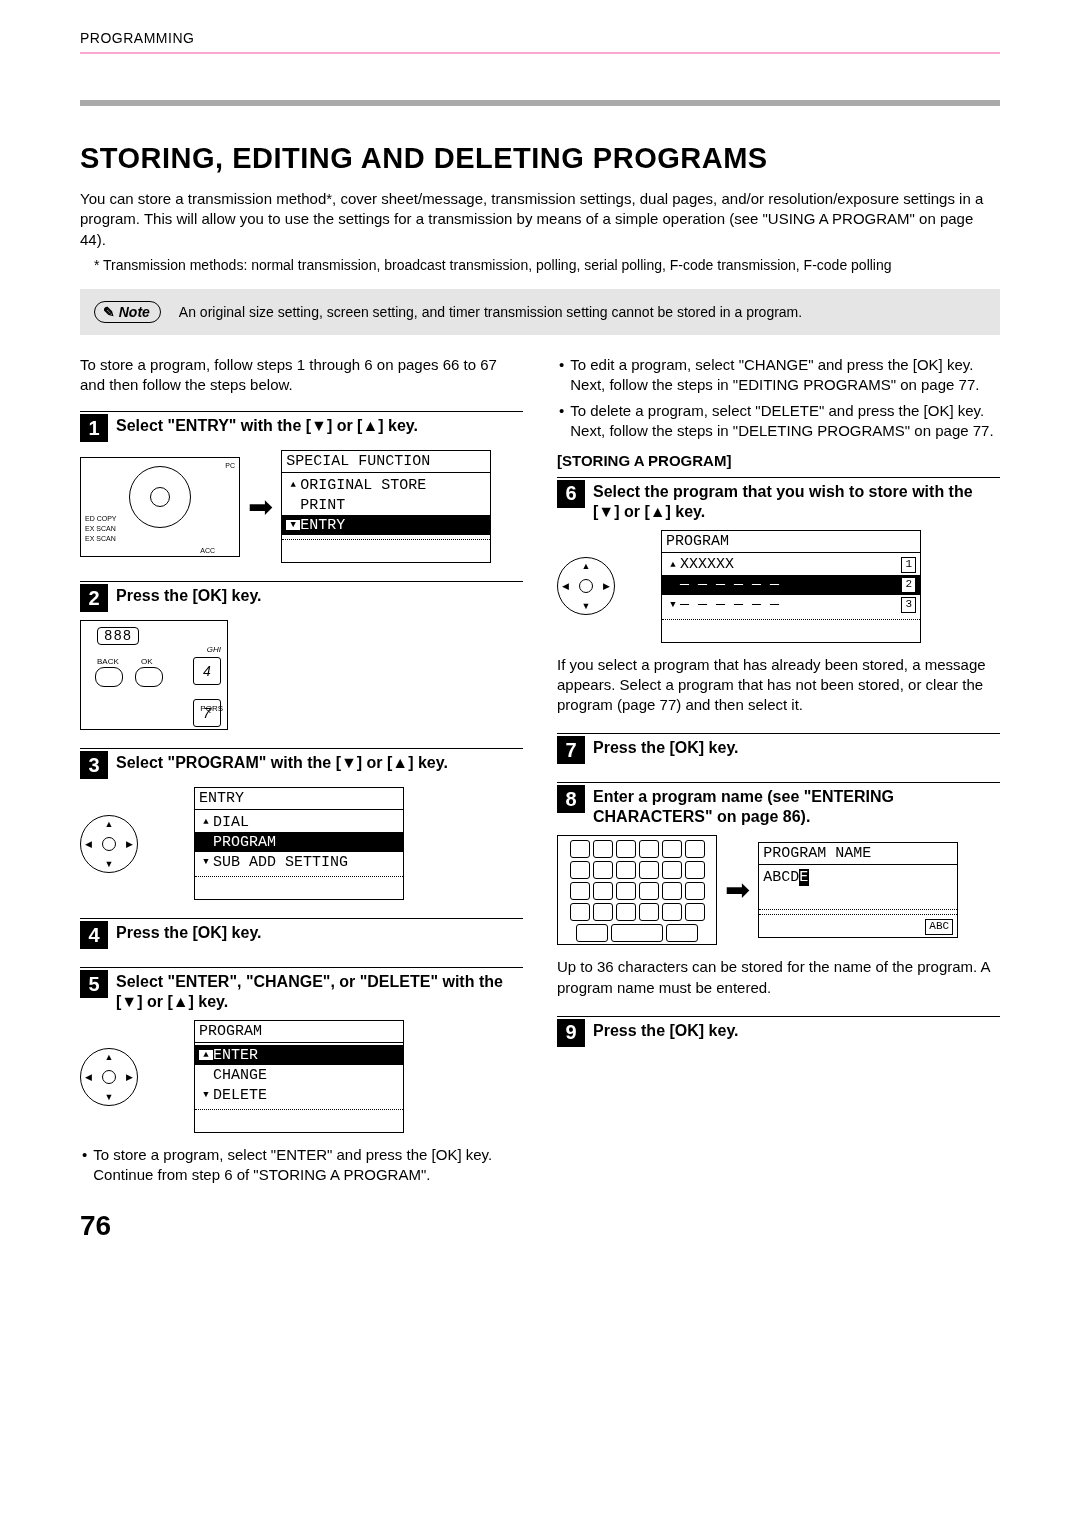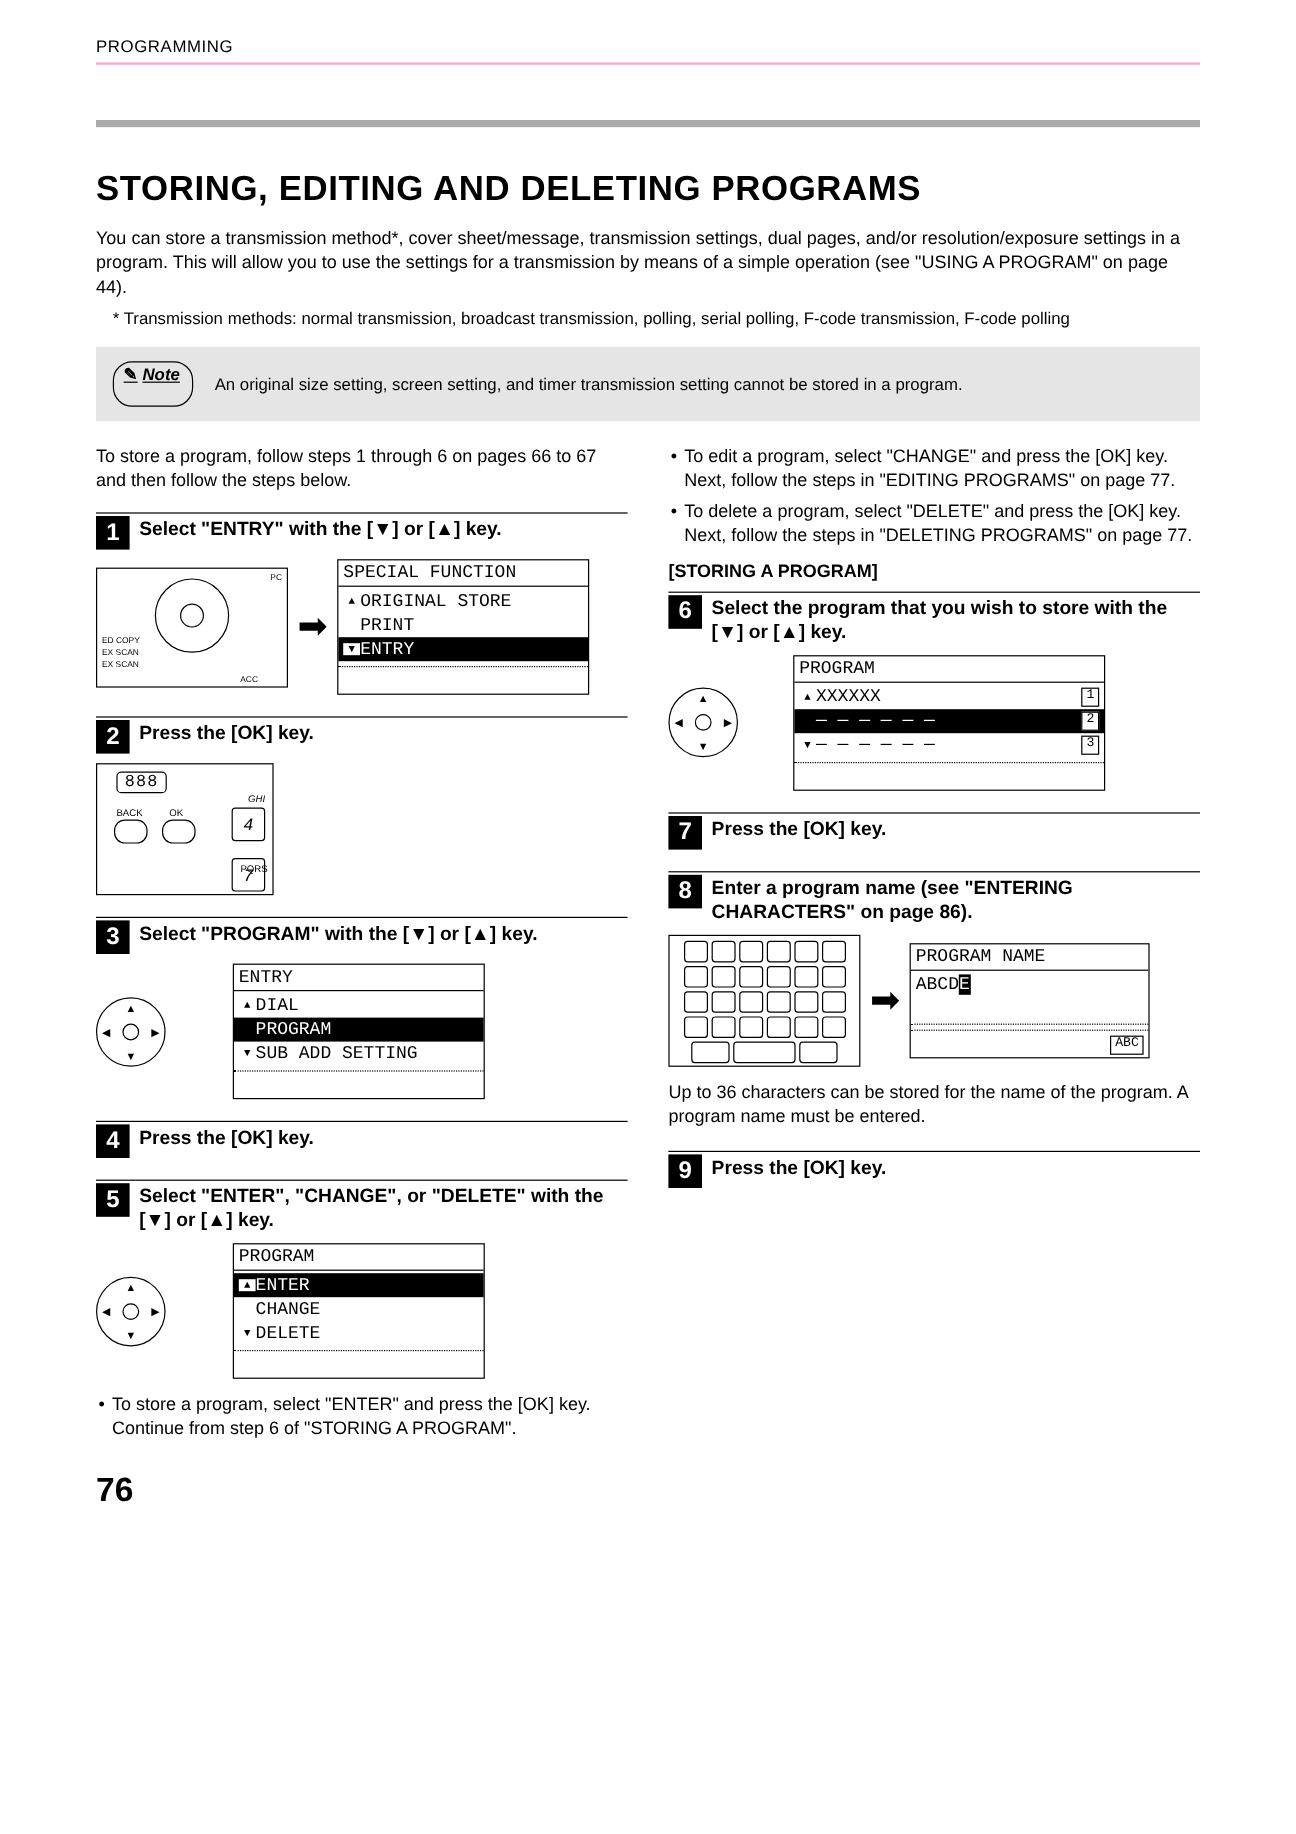--- a/index.html
+++ b/index.html
@@ -47,29 +47,28 @@
   .note-block {
     background: #e5e5e5;
     padding: 12px 14px;
     display: flex;
     align-items: center;
     margin-bottom: 20px;
   }
   .note-pill {
     border: 1.5px solid #000;
     border-radius: 16px;
-    padding: 2px 10px 18px 8px;
+    padding: 2px 10px 2px 8px;
     font-size: 14px;
     font-weight: bold;
     font-style: italic;
     display: inline-flex;
     align-items: center;
     margin-right: 18px;
     white-space: nowrap;
-    text-decoration: underline;
   }
   .note-pill::before {
     content: "✎";
     margin-right: 4px;
     font-style: normal;
   }
   .note-text {
     font-size: 14px;
   }
   .columns {
@@ -545,20 +544,21 @@
               <div class="lcd-line">
                   <span class="lcd-ind">▼</span>
                   <span>— — — — — —</span>
                   <span class="lcd-rt">3</span>
                 </div>
               <div class="sep-dotted"></div>
               <div style="height:16px;"></div>
             </div>
           </div>
         </div>
+        <div class="post-text">If you select a program that has already been stored, a message appears. Select a program that has not been stored, or clear the program (page 77) and then select it.</div>
       </div>
 
       <div class="step">
         <div class="step-header">
           <div class="step-num">7</div>
           <div class="step-title">Press the [OK] key.</div>
         </div>
       </div>
 
       <div class="step">

